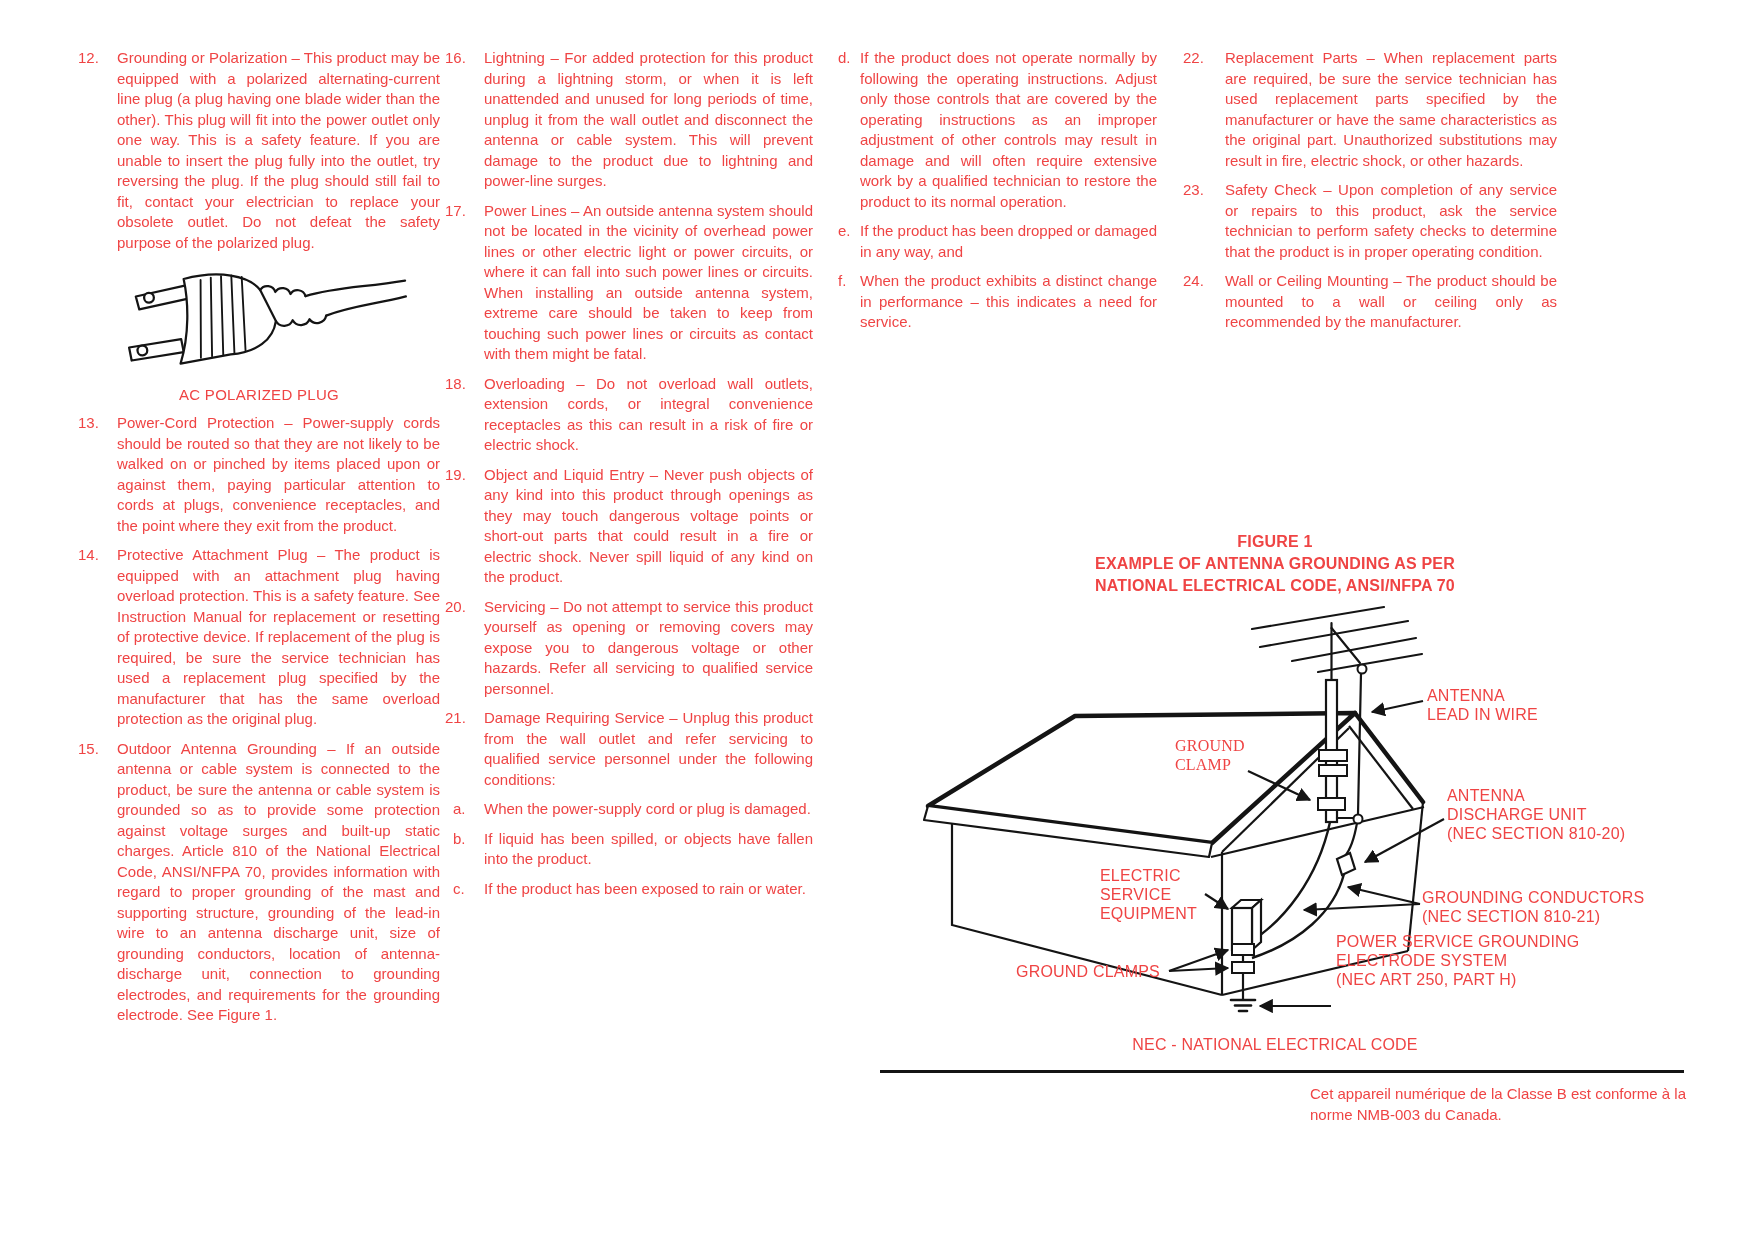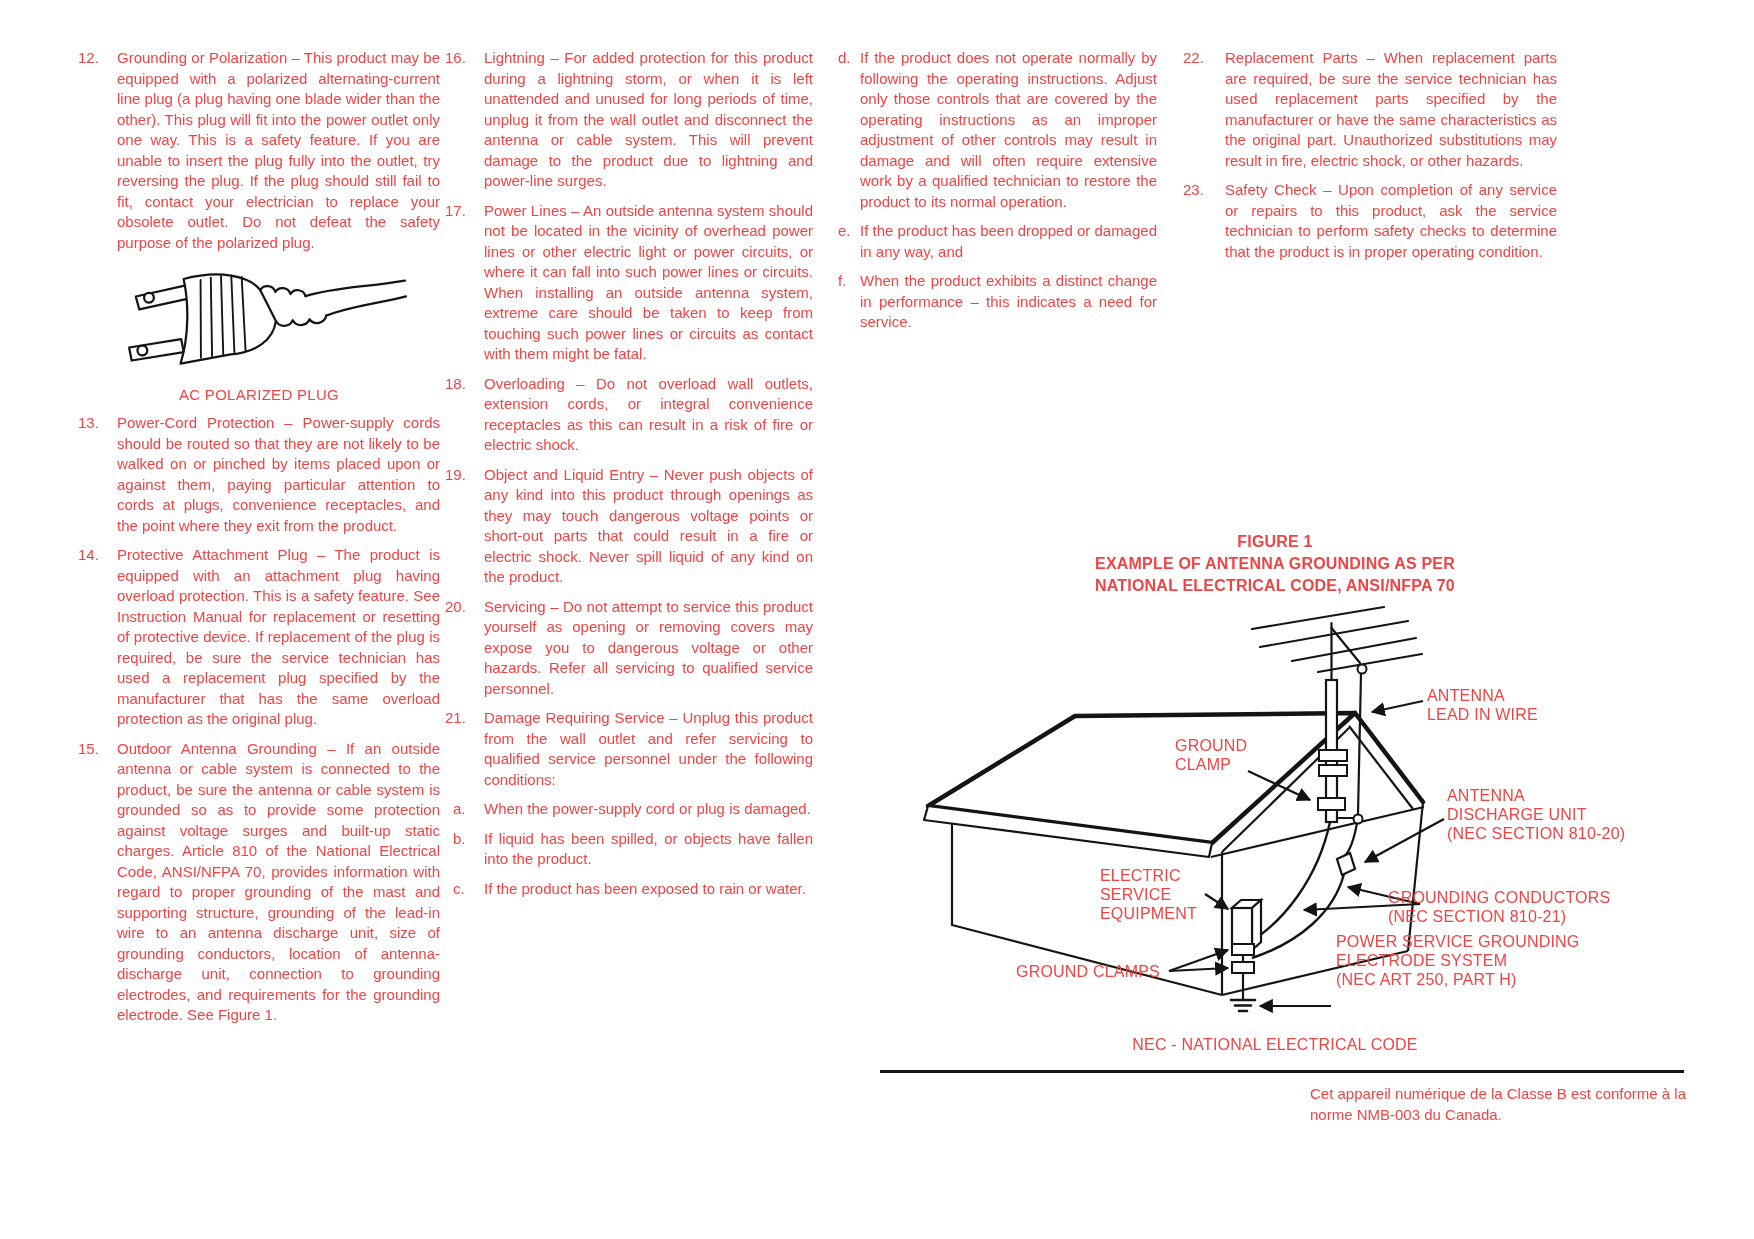--- a/index.html
+++ b/index.html
@@ -24,25 +24,25 @@
   .plug-cap { text-align:center; font-size:15px; margin-top:6px; letter-spacing:0.3px; }
   #fig-title {
     position:absolute; left:1040px; top:531px; width:470px;
     text-align:center; font-weight:bold; font-size:16px; line-height:22px;
     white-space:pre-line; letter-spacing:0.2px;
   }
   .diag-label {
     position:absolute; font-size:16px; line-height:19px; white-space:pre-line;
     letter-spacing:0.2px;
   }
-  #lbl-ground-clamp        { left:1175px; top:736px; }
+  #lbl-ground-clamp        { left:1175px; top:736px;font-family:Liberation Serif, serif; }
   #lbl-antenna-lead        { left:1427px; top:686px; }
   #lbl-discharge-unit      { left:1447px; top:786px; }
   #lbl-electric-service    { left:1100px; top:866px; }
-  #lbl-grounding-conductors{ left:1388px; top:888px; }
+  #lbl-grounding-conductors{ left:1422px; top:888px; }
   #lbl-ground-clamps       { left:1016px; top:962px; }
   #lbl-power-service       { left:1336px; top:932px; }
   #lbl-nec-note { position:absolute; left:1040px; top:1036px; width:470px;
     text-align:center; font-size:16px; letter-spacing:0.2px; }
   #fig-svg { position:absolute; left:860px; top:530px; }
   #footer-rule { position:absolute; left:880px; top:1070px; width:804px; height:3px; background:#141414; }
   #footer-en { position:absolute; left:880px;  top:1083px; width:386px; font-size:15px; line-height:21px; }
   #footer-fr { position:absolute; left:1310px; top:1083px; width:386px; font-size:15px; line-height:21px; }
 </style>
 </head>
@@ -150,20 +150,24 @@
 
   <div class="col" id="col4">
     <div class="item">
       <span class="num">22.</span>
       <span class="txt">Replacement Parts – When replacement parts are required, be sure the service technician has used replacement parts specified by the manufacturer or have the same characteristics as the original part. Unauthorized substitutions may result in fire, electric shock, or other hazards.</span>
     </div>
     <div class="item">
       <span class="num">23.</span>
       <span class="txt">Safety Check – Upon completion of any service or repairs to this product, ask the service technician to perform safety checks to determine that the product is in proper operating condition.</span>
     </div>
+    <div class="item">
+      <span class="num">24.</span>
+      <span class="txt">Wall or Ceiling Mounting – The product should be mounted to a wall or ceiling only as recommended by the manufacturer.</span>
+    </div>
   </div>
 
   <div id="fig-title">FIGURE 1
 EXAMPLE OF ANTENNA GROUNDING AS PER
 NATIONAL ELECTRICAL CODE, ANSI/NFPA 70</div>
 
   <svg id="fig-svg" width="840" height="500" viewBox="0 0 840 500">
     <defs>
       <marker id="ah" viewBox="0 0 10 10" refX="9" refY="5" markerWidth="6.5" markerHeight="6.5" orient="auto-start-reverse">
         <path d="M0,0 L10,5 L0,10 z" fill="#141414"></path>

